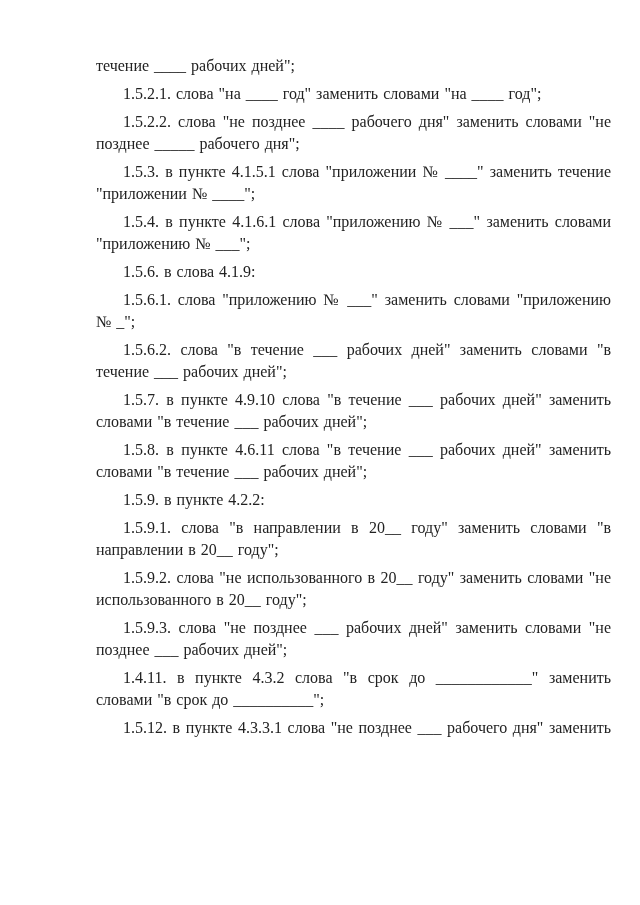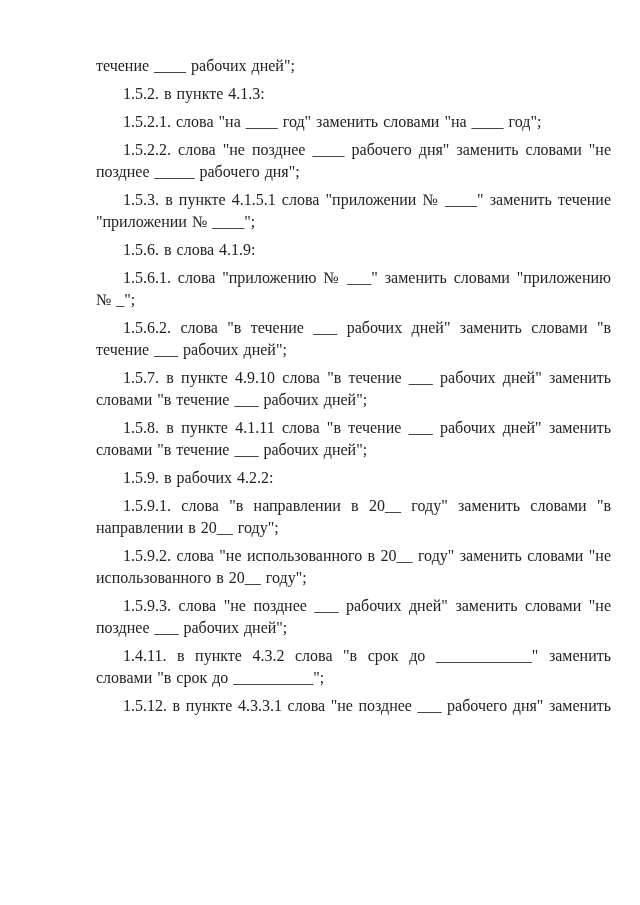--- a/index.html
+++ b/index.html
@@ -32,28 +32,28 @@
   .clause.page-break {
     word-spacing: -1px;
     text-align-last: justify;
   }
 </style>
 </head>
 <body>
 
 <div class="page">
   <p class="clause continuation">течение ____ рабочих дней";</p>
-  <p class="clause">1.5.2. в пункте 4.1.3:</p>
   <p class="clause">1.5.2.1. слова "на ____ год" заменить словами "на ____ год";</p>
   <p class="clause">1.5.2.2. слова "не позднее ____ рабочего дня" заменить словами "не позднее _____ рабочего дня";</p>
   <p class="clause">1.5.3. в пункте 4.1.5.1 слова "приложении № ____" заменить течение "приложении № ____";</p>
+  <p class="clause">1.5.4. в пункте 4.1.6.1 слова "приложению № ___" заменить словами "приложению № ___";</p>
   <p class="clause">1.5.6. в слова 4.1.9:</p>
   <p class="clause">1.5.6.1. слова "приложению № ___" заменить словами "приложению № _";</p>
   <p class="clause">1.5.6.2. слова "в течение ___ рабочих дней" заменить словами "в течение ___ рабочих дней";</p>
   <p class="clause">1.5.7. в пункте 4.9.10 слова "в течение ___ рабочих дней" заменить словами "в течение ___ рабочих дней";</p>
-  <p class="clause">1.5.8. в пункте 4.1.11 слова "в течение ___ рабочих дней" заменить словами "в течение ___ рабочих дней";</p>
-  <p class="clause">1.5.9. в рабочих 4.2.2:</p>
+  <p class="clause">1.5.8. в пункте 4.6.11 слова "в течение ___ рабочих дней" заменить словами "в течение ___ рабочих дней";</p>
+  <p class="clause">1.5.9. в пункте 4.2.2:</p>
   <p class="clause">1.5.9.1. слова "в направлении в 20__ году" заменить словами "в направлении в 20__ году";</p>
   <p class="clause">1.5.9.2. слова "не использованного в 20__ году" заменить словами "не использованного в 20__ году";</p>
   <p class="clause">1.5.9.3. слова "не позднее ___ рабочих дней" заменить словами "не позднее ___ рабочих дней";</p>
   <p class="clause">1.4.11. в пункте 4.3.2 слова "в срок до ____________" заменить словами "в срок до __________";</p>
   <p class="clause page-break">1.5.12. в пункте 4.3.3.1 слова "не позднее ___ рабочего дня" заменить</p>
 </div>
 
 </body></html>

